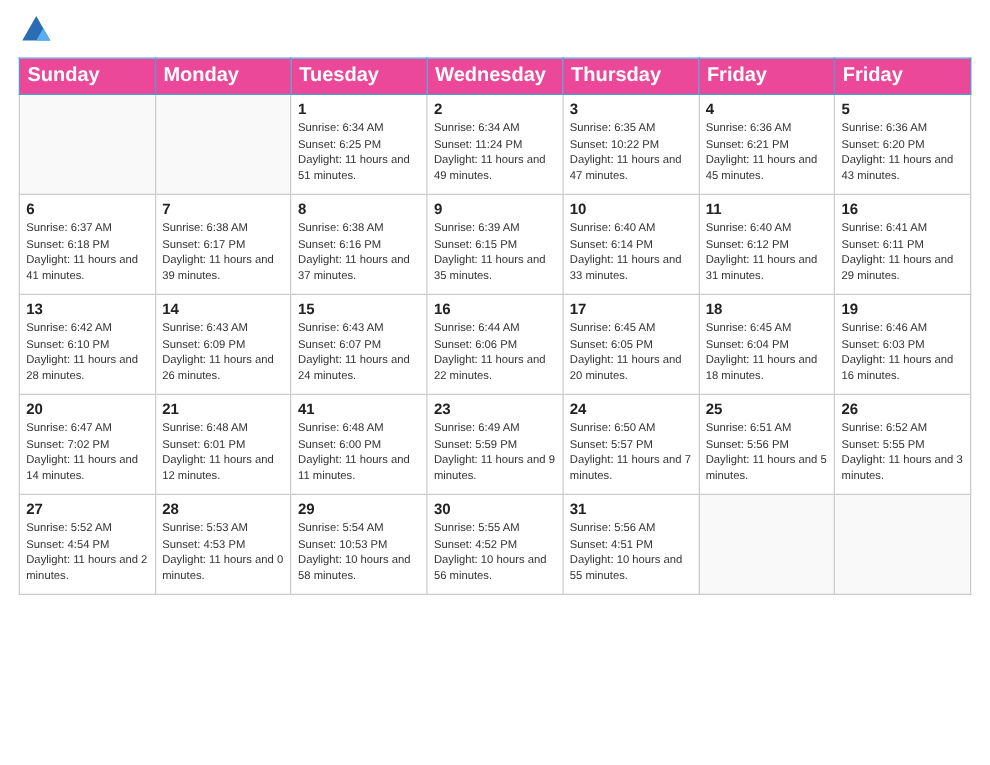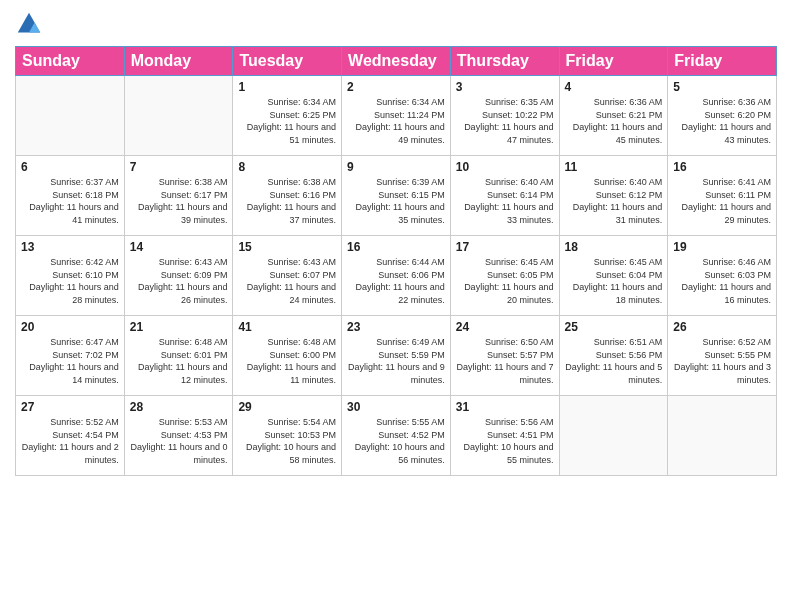--- a/index.html
+++ b/index.html
@@ -80,21 +80,20 @@
     }
     .day-num {
       font-size: 12px;
       font-weight: bold;
       margin-bottom: 2px;
     }
     .day-info {
       font-size: 9px;
       color: #333;
       line-height: 1.4;
-      text-align: right;
     }
     tr:nth-child(odd) td:not(.empty) {
       background: #fff;
     }
   </style>
 </head>
 <body>
 
 <div class="page">
   <div class="header">

